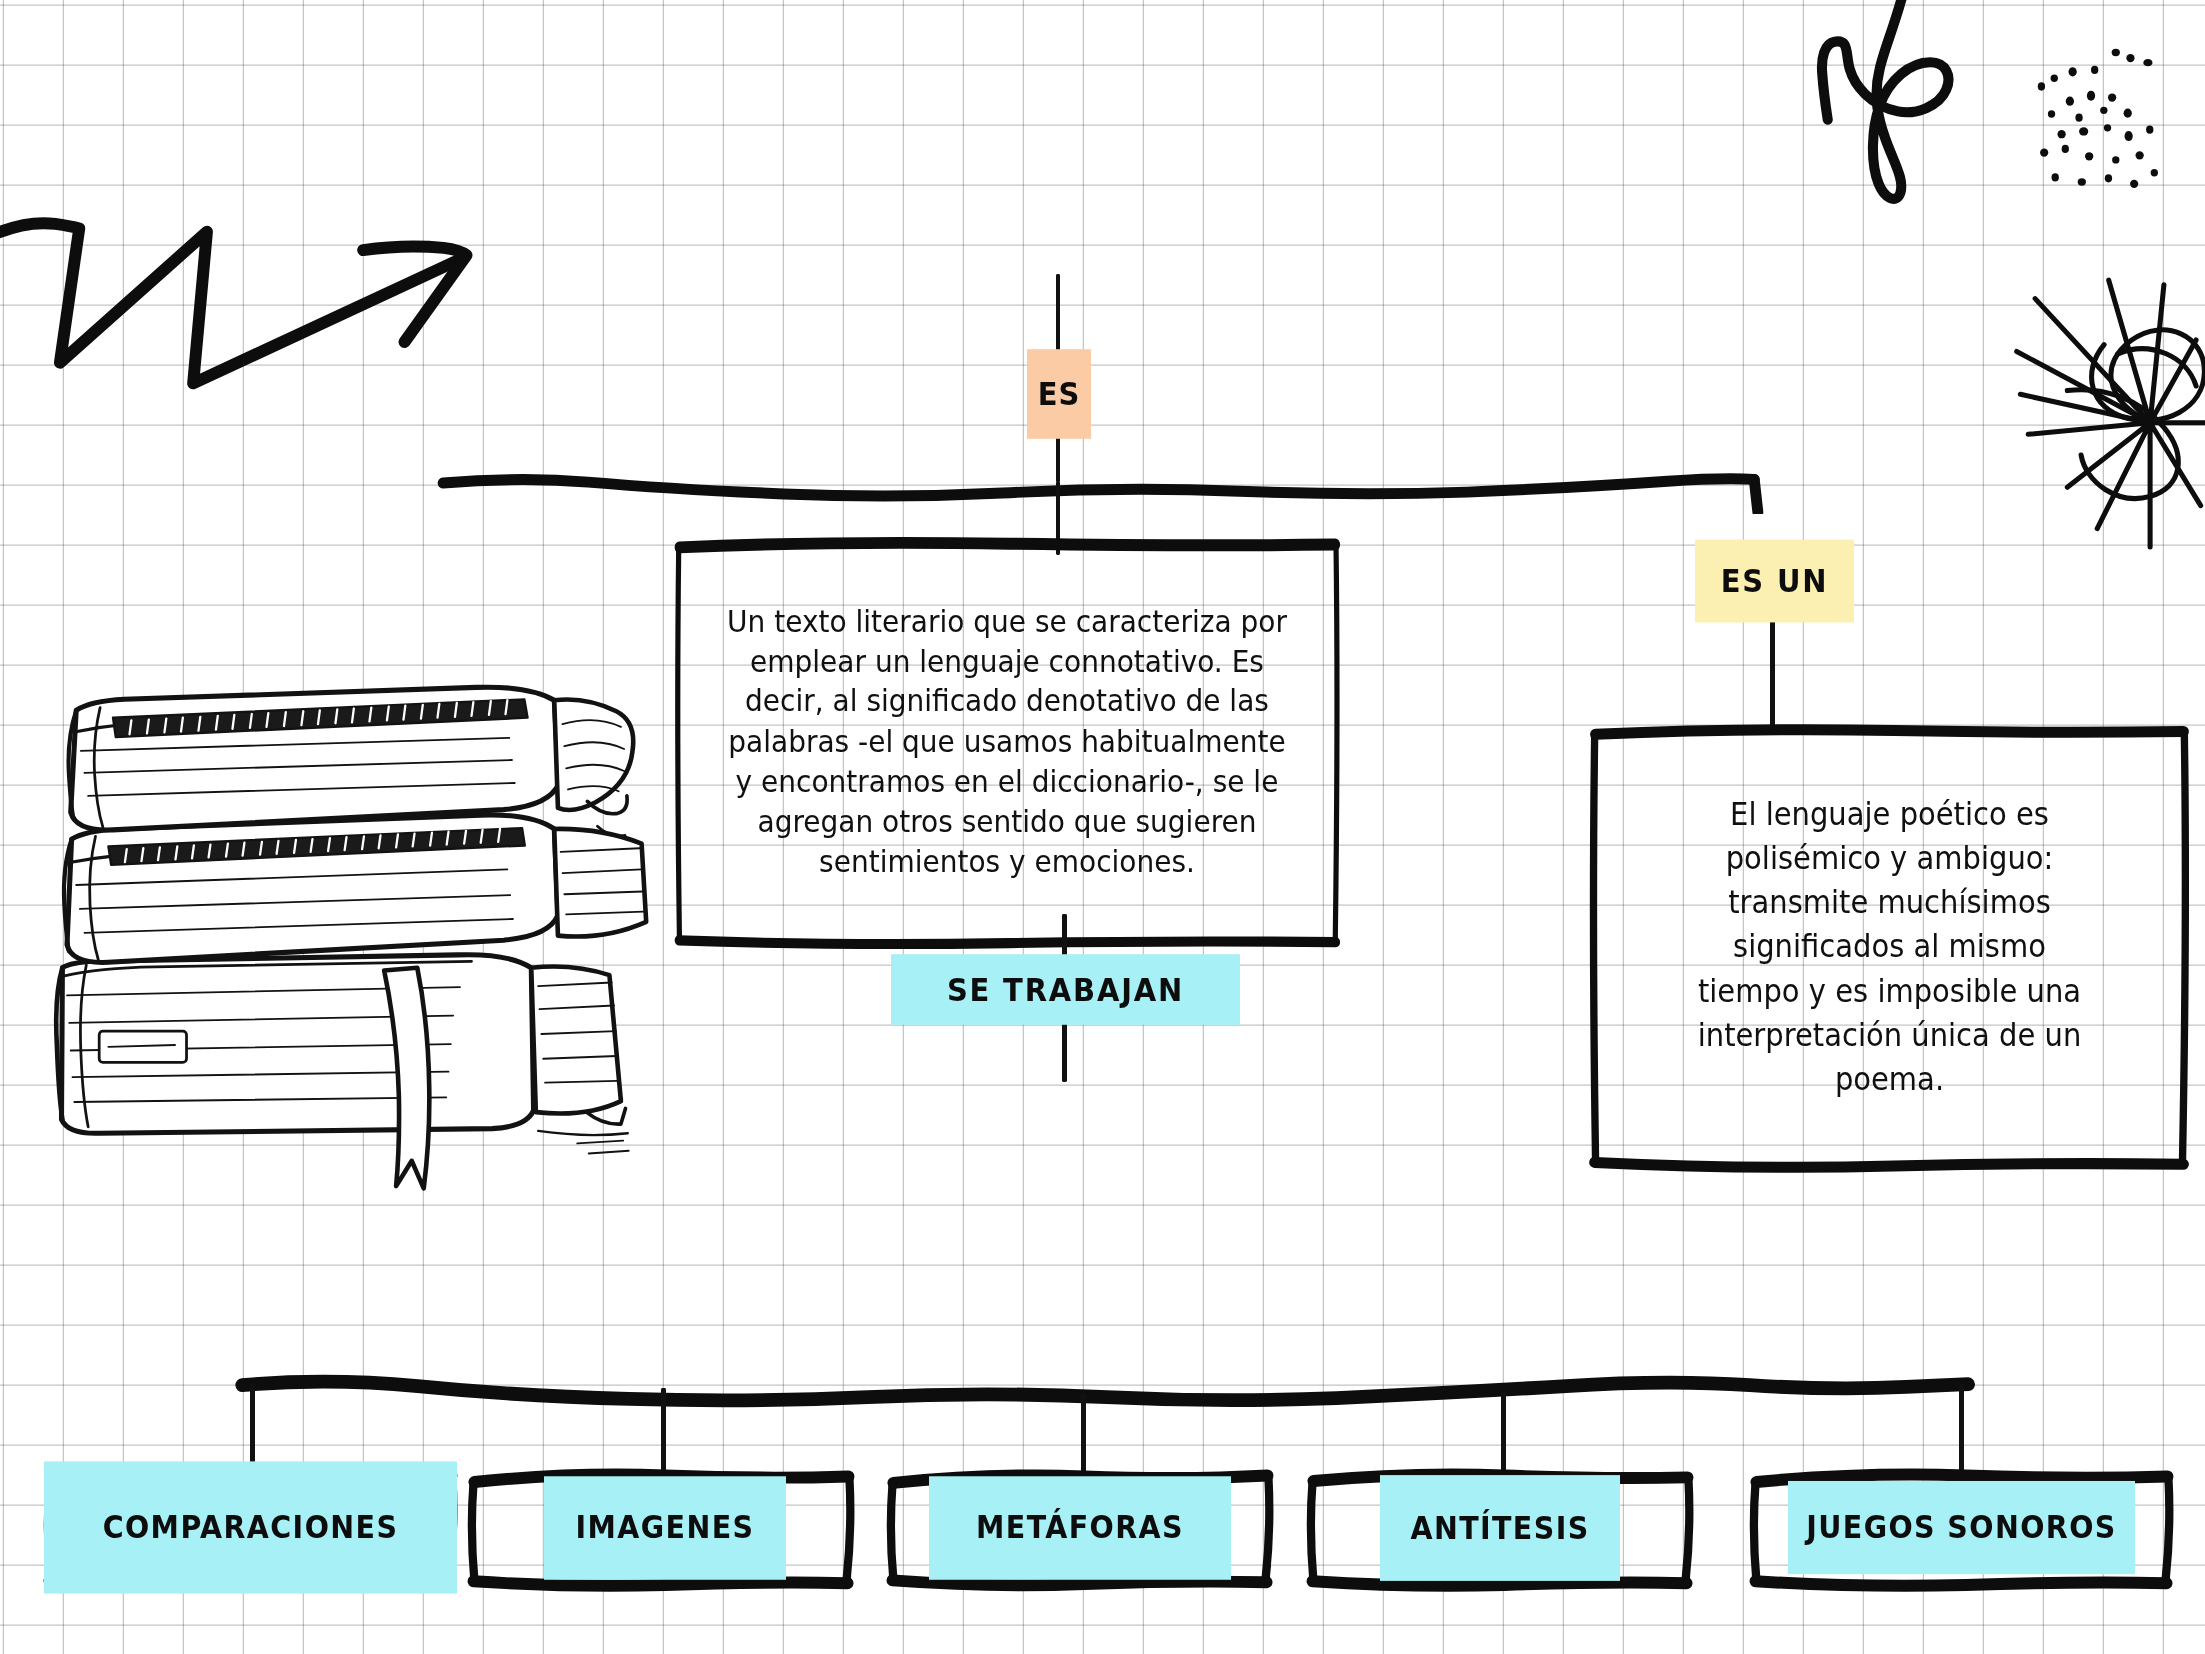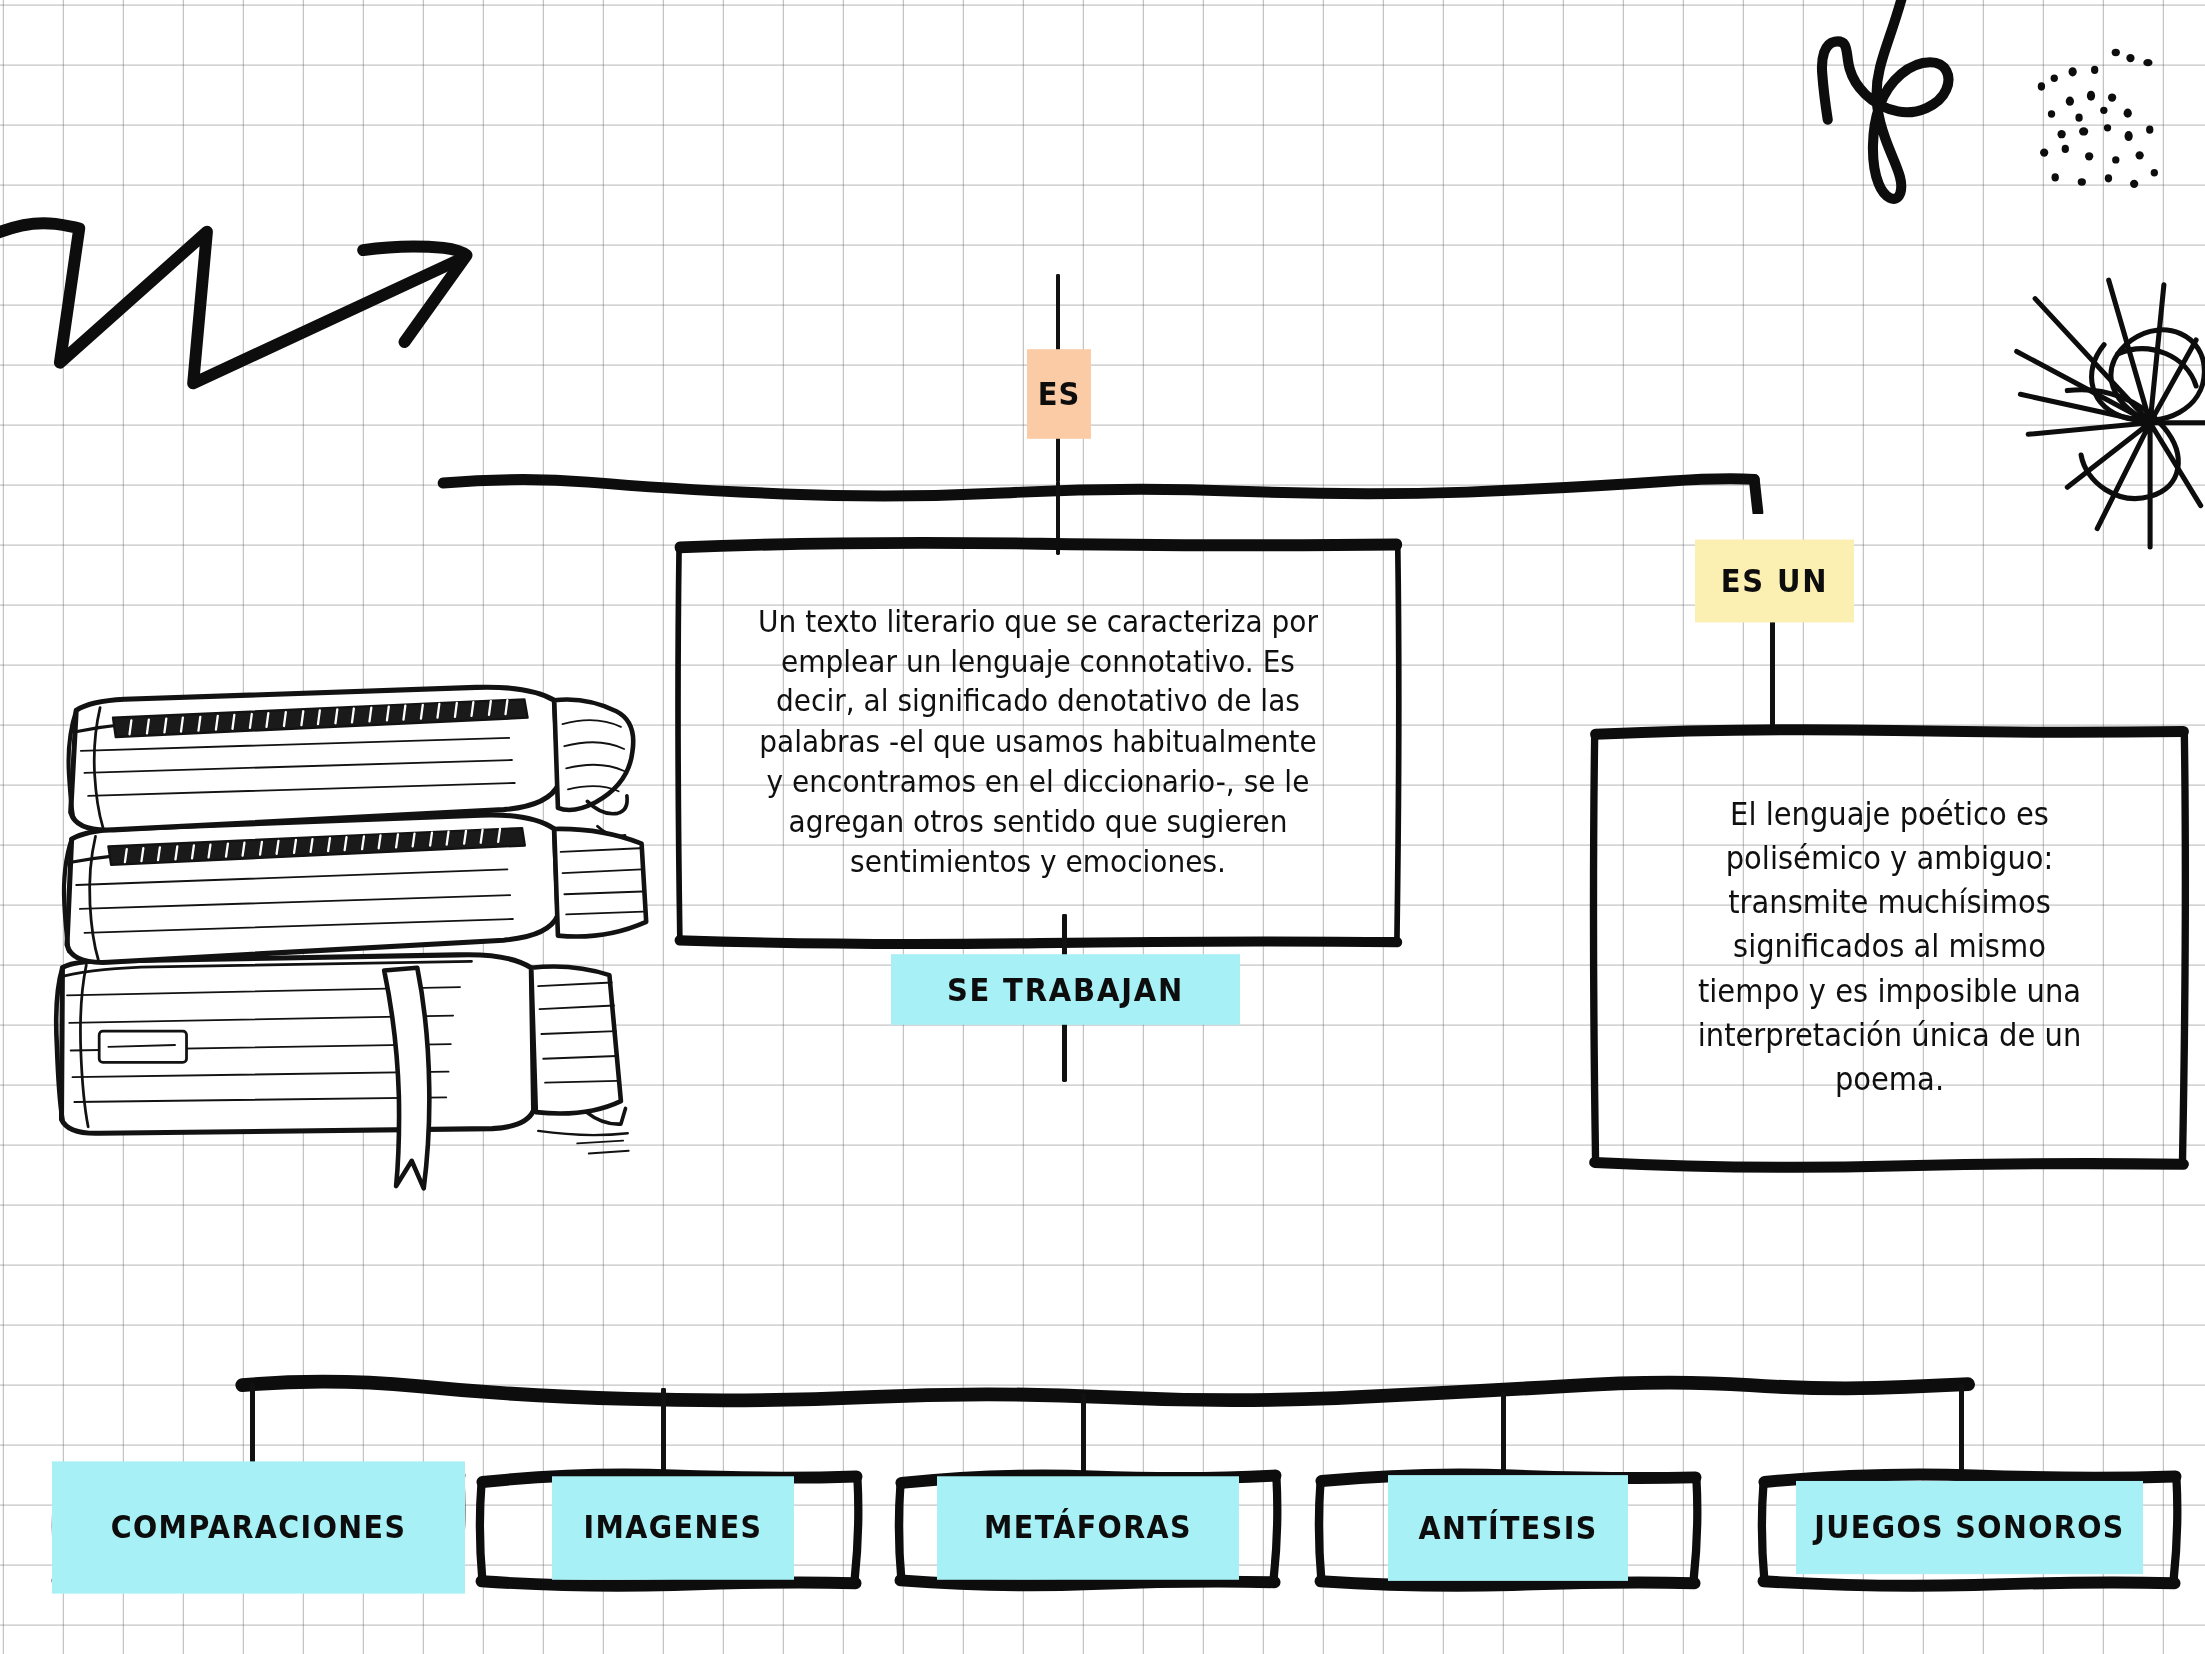--- a/index.html
+++ b/index.html
@@ -113,31 +113,31 @@
     text-align: center;
     font-family: "DejaVu Sans", "Liberation Sans", sans-serif;
     font-size: 28.5px;
     line-height: 1.32;
     color: #101010;
     padding: 10px 15.6px;
     transform: scaleY(1.1);
   }
   .box-text span { display:block; }
 
-  #box-definicion { left: 675px; top: 540px; width: 726px; height: 404px; }
+  #box-definicion { left: 675px; top: 540px; width: 664px; height: 404px; }
   #box-definicion .box-text { font-size: 28px; line-height: 1.30; }
 
   #box-lenguaje { left: 1591px; top: 726px; width: 597px; height: 441px; }
   #box-lenguaje .box-text { font-size: 29px; line-height: 1.38; }
 
   #box-recursos { left: 813px; top: 1073px; width: 519px; height: 255px; }
   #box-recursos .box-text { font-size: 28px; line-height: 1.38; }
 
   
-  .leaf { position: absolute; top: 1470px; height: 115px; margin-left: 8px; }
+  .leaf { position: absolute; top: 1470px; height: 115px; }
   .leaf > svg { position:absolute; inset:0; width:100%; height:100%; overflow:visible; }
   .leaf-inner {
     position: relative;
     width: 100%; height: 100%;
     display: flex; align-items: center; justify-content: center;
   }
   .leaf-tag {
     background: #a7f0f5;
     display: flex; align-items: center; justify-content: center;
     font-family: "DejaVu Sans", "Liberation Sans", sans-serif;

